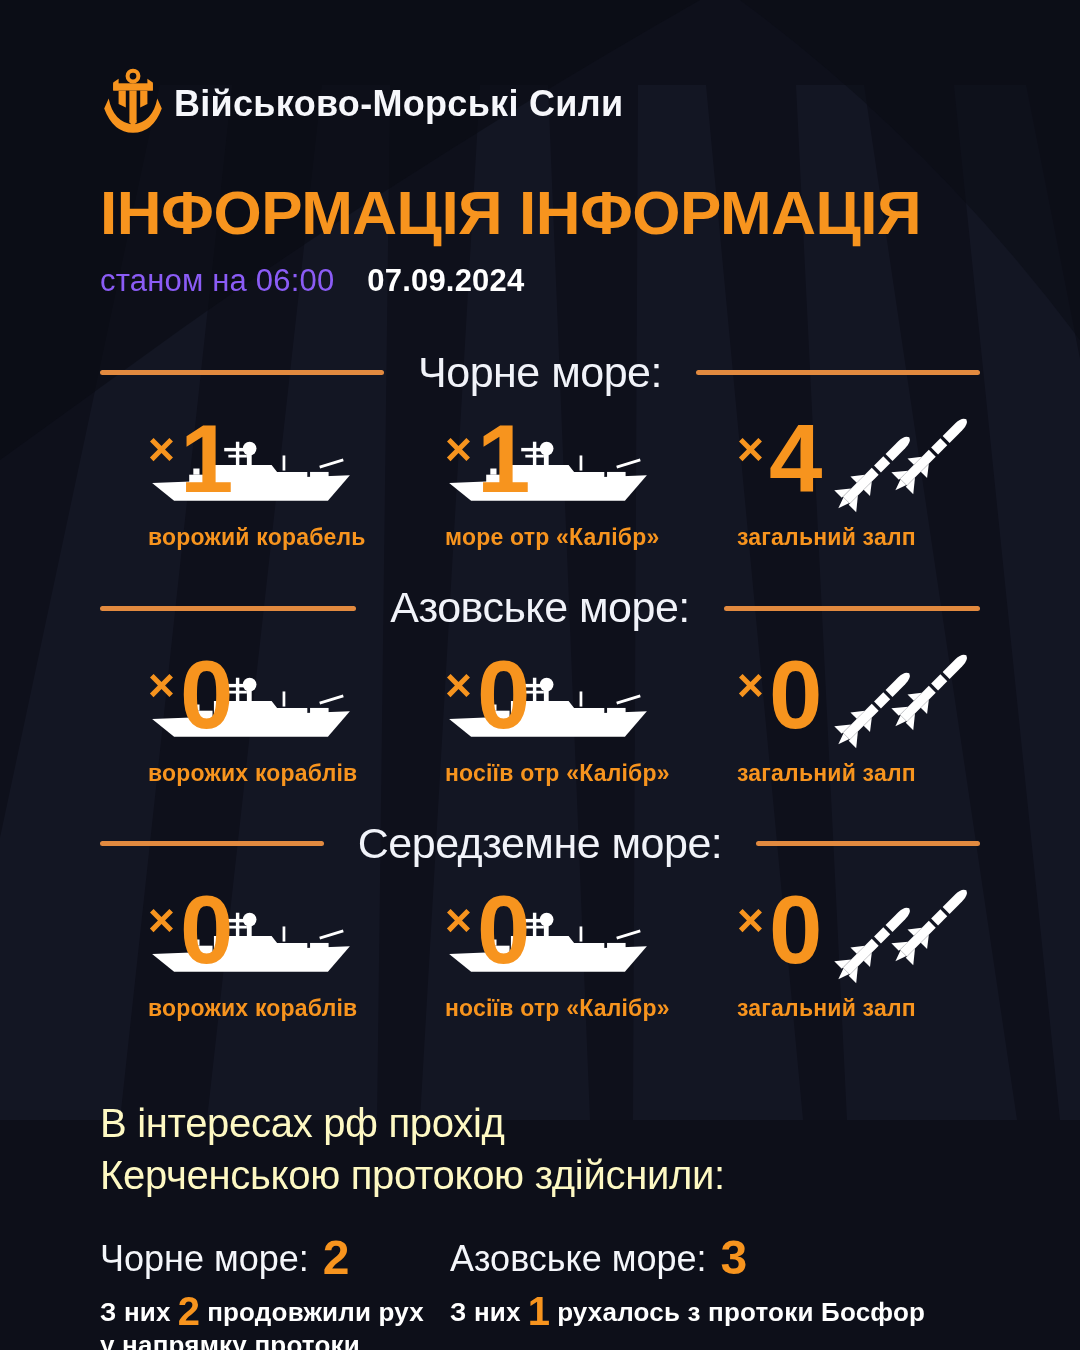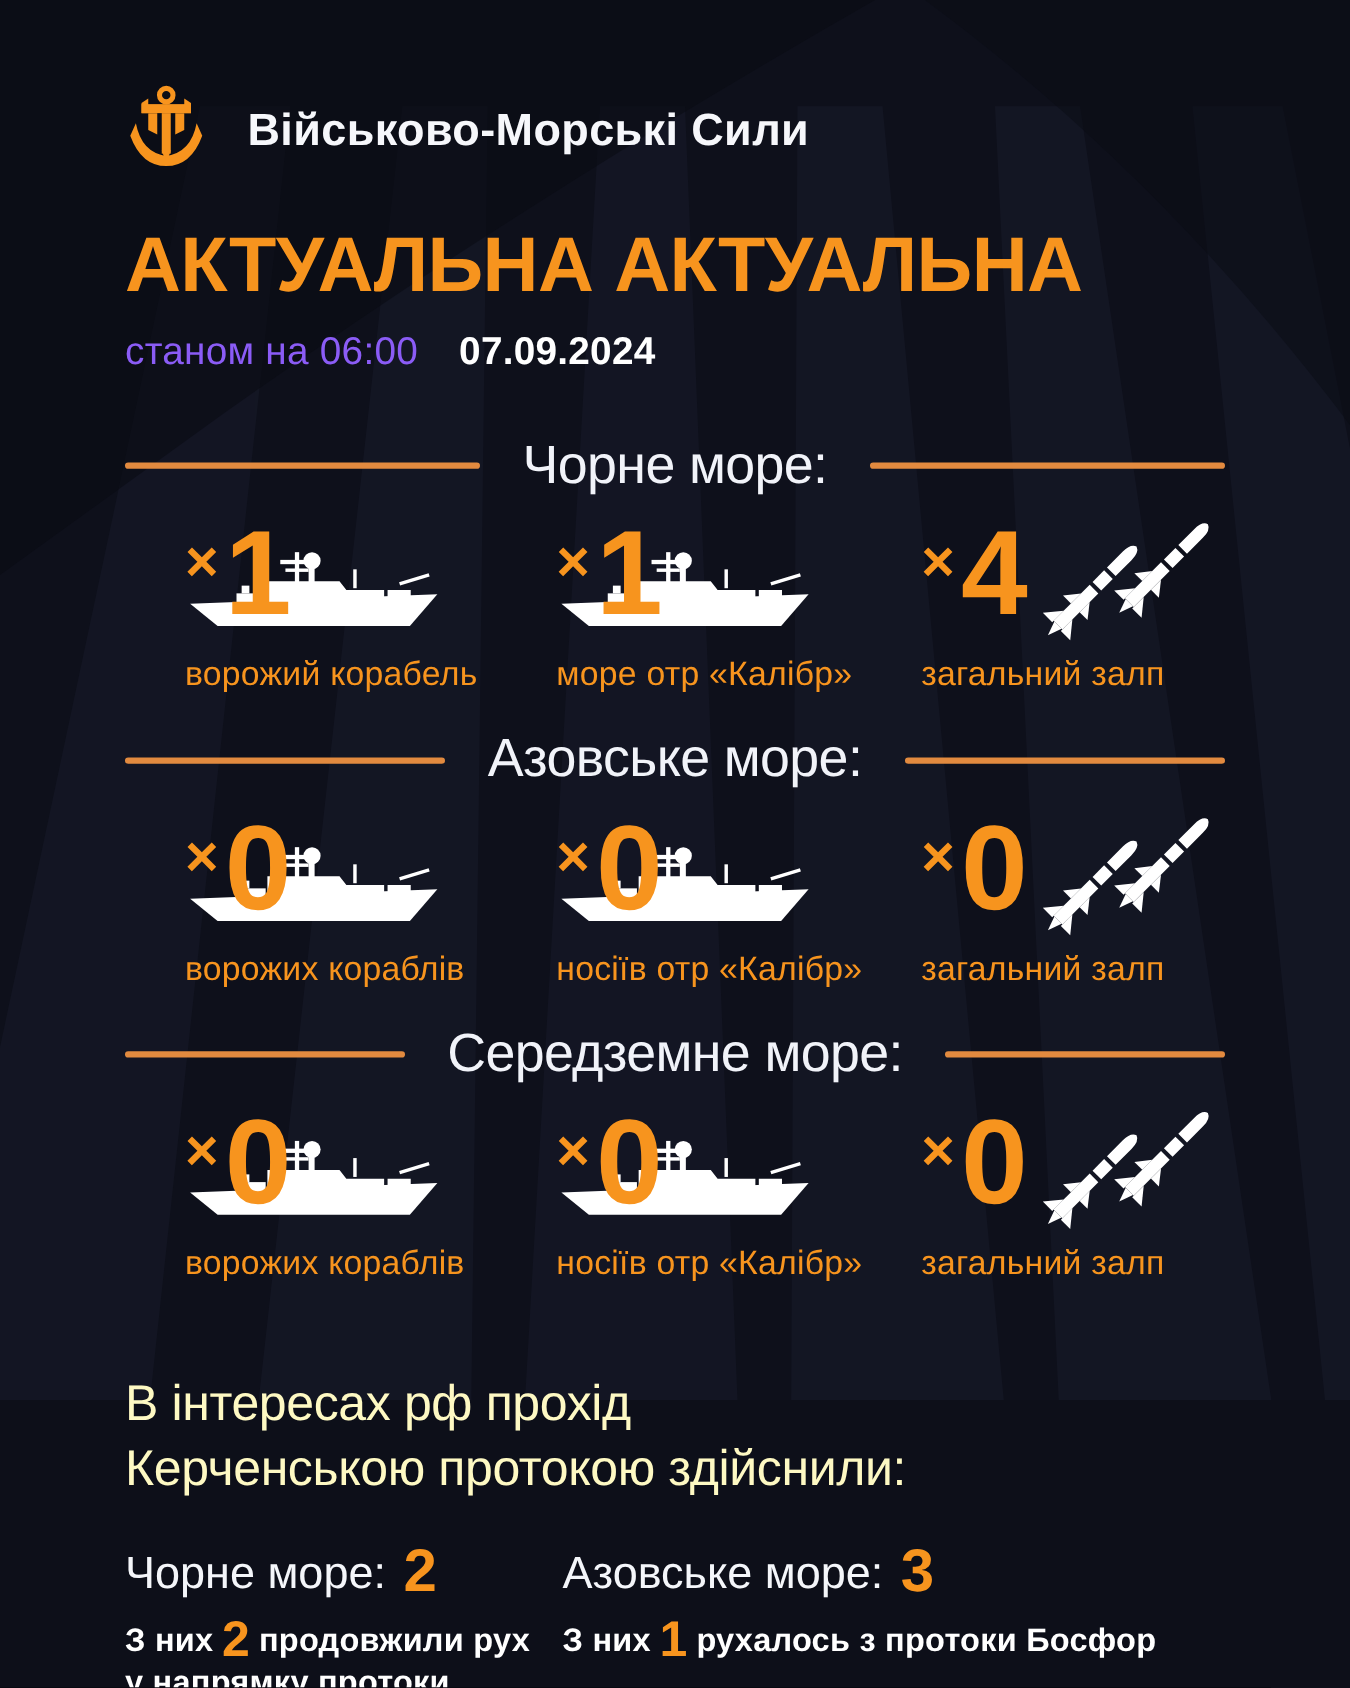--- a/index.html
+++ b/index.html
@@ -6,21 +6,21 @@
   .poster{
     position:relative;width:1080px;height:1350px;overflow:hidden;
     background:#0e101b;
     font-family:"Liberation Sans",sans-serif;
     -webkit-font-smoothing:antialiased;
   }
   .wm{position:absolute;inset:0;z-index:0;display:block;}
   .content{position:absolute;inset:0;z-index:1;}
 
   
-  .brand-row{display:flex;align-items:center;gap:32px;margin:68px 0 0 100px;}
+  .brand-row{display:flex;align-items:center;gap:8px;margin:68px 0 0 100px;}
   .brand-logo{width:66px;height:72px;flex:0 0 auto;}
   .brand-name{color:#f6f7fb;font-size:36px;font-weight:700;letter-spacing:.3px;}
 
   .page-title{margin:40px 100px 0 100px;color:#f7941e;font-size:62px;font-weight:800;letter-spacing:-.5px;line-height:1.05;}
   .dateline{margin:18px 0 0 100px;font-size:31px;letter-spacing:.2px;}
   .as-of{color:#8b5cf6;font-weight:400;}
   .date-val{color:#ffffff;font-weight:700;margin-left:24px;}
 
   
   .section{margin-top:50px;}
@@ -32,21 +32,21 @@
   .sec-row{display:flex;margin:24px 0 0 148px;}
   .stat{position:relative;height:142px;}
   .stat.c1{width:297px;}
   .stat.c2{width:292px;}
   .stat.c3{flex:1;}
   .stat-num{position:absolute;left:0;top:0;display:flex;align-items:flex-start;color:#f7941e;z-index:2;}
   .stat-num .x{font-size:46px;font-weight:700;line-height:1;margin:6px 5px 0 0;}
   .stat-num .n{font-size:96px;font-weight:800;line-height:.82;letter-spacing:-2px;}
   .icon-ship{position:absolute;left:0;top:14px;width:206px;height:80px;z-index:1;}
   .icon-missiles{position:absolute;left:52px;top:-8px;width:198px;height:106px;z-index:1;}
-  .stat-label{position:absolute;left:0;top:104px;color:#f7941e;font-size:27px;font-weight:400;letter-spacing:.2px;white-space:nowrap;}
+  .stat-label{position:absolute;left:0;top:104px;color:#f7941e;font-size:23px;font-weight:700;letter-spacing:.2px;white-space:nowrap;}
 
   
   .kerch{margin:64px 0 0 100px;}
   .kerch-intro{color:#fef9c3;font-size:40px;font-weight:400;line-height:1.3;max-width:650px;letter-spacing:-.3px;}
   .kerch-cols{display:flex;margin-top:26px;}
   .kcol1{width:350px;}
   .kcol2{flex:1;}
   .sea-line{color:#f4f6fa;font-size:36px;font-weight:400;white-space:nowrap;}
   .sea-count{color:#f7941e;font-size:48px;font-weight:800;margin-left:14px;position:relative;top:3px;}
   .knote{margin-top:14px;color:#ffffff;font-size:26px;font-weight:700;line-height:1.28;letter-spacing:.2px;}
@@ -132,21 +132,21 @@
 
   <div class="content">
 
     <div class="brand-row">
       <svg class="brand-logo">
           <use href="#sym-anchor"></use>
         </svg>
       <div class="brand-name">Військово-Морські Сили</div>
     </div>
 
-    <div class="page-title">АКТУАЛЬНА АКТУАЛЬНА</div>
+    <div class="page-title">ІНФОРМАЦІЯ ІНФОРМАЦІЯ</div>
     <div class="dateline">
       <span class="as-of">станом на 06:00</span>
       <span class="date-val">07.09.2024</span>
     </div>
 
     <div class="section">
       <div class="sec-head">
         <div class="sec-line"></div>
         <div class="sec-title">Чорне море:</div>
         <div class="sec-line"></div>

